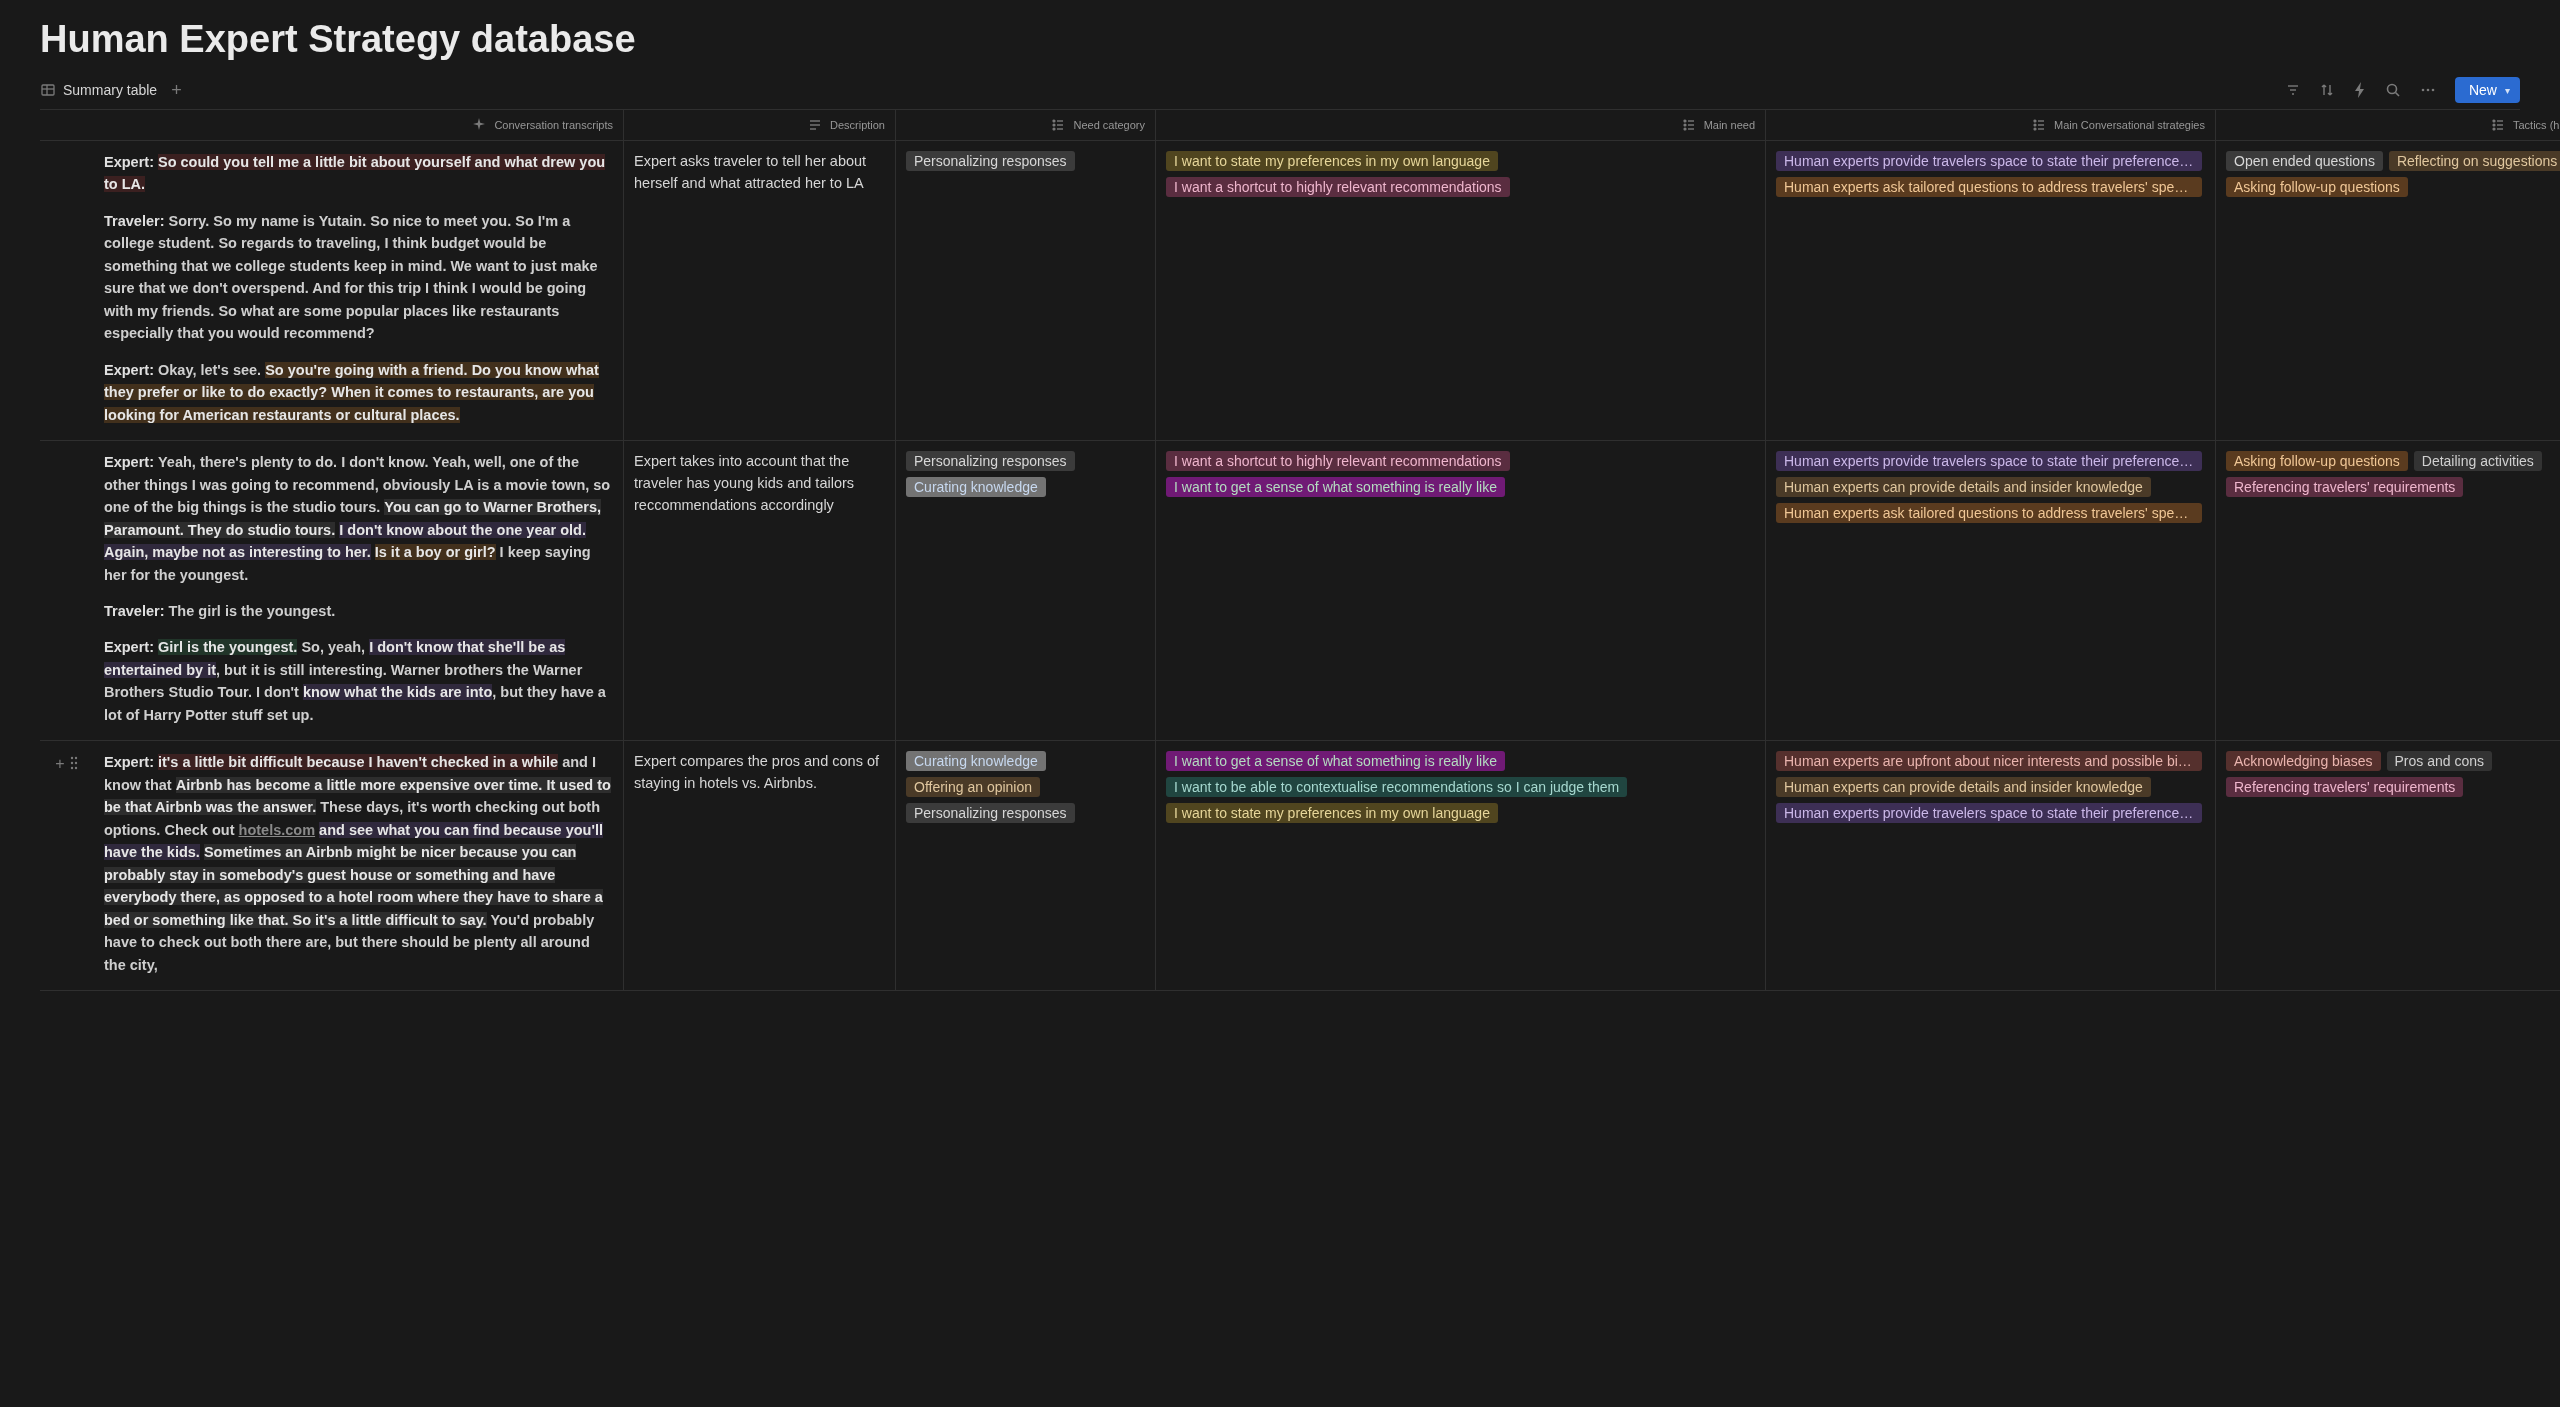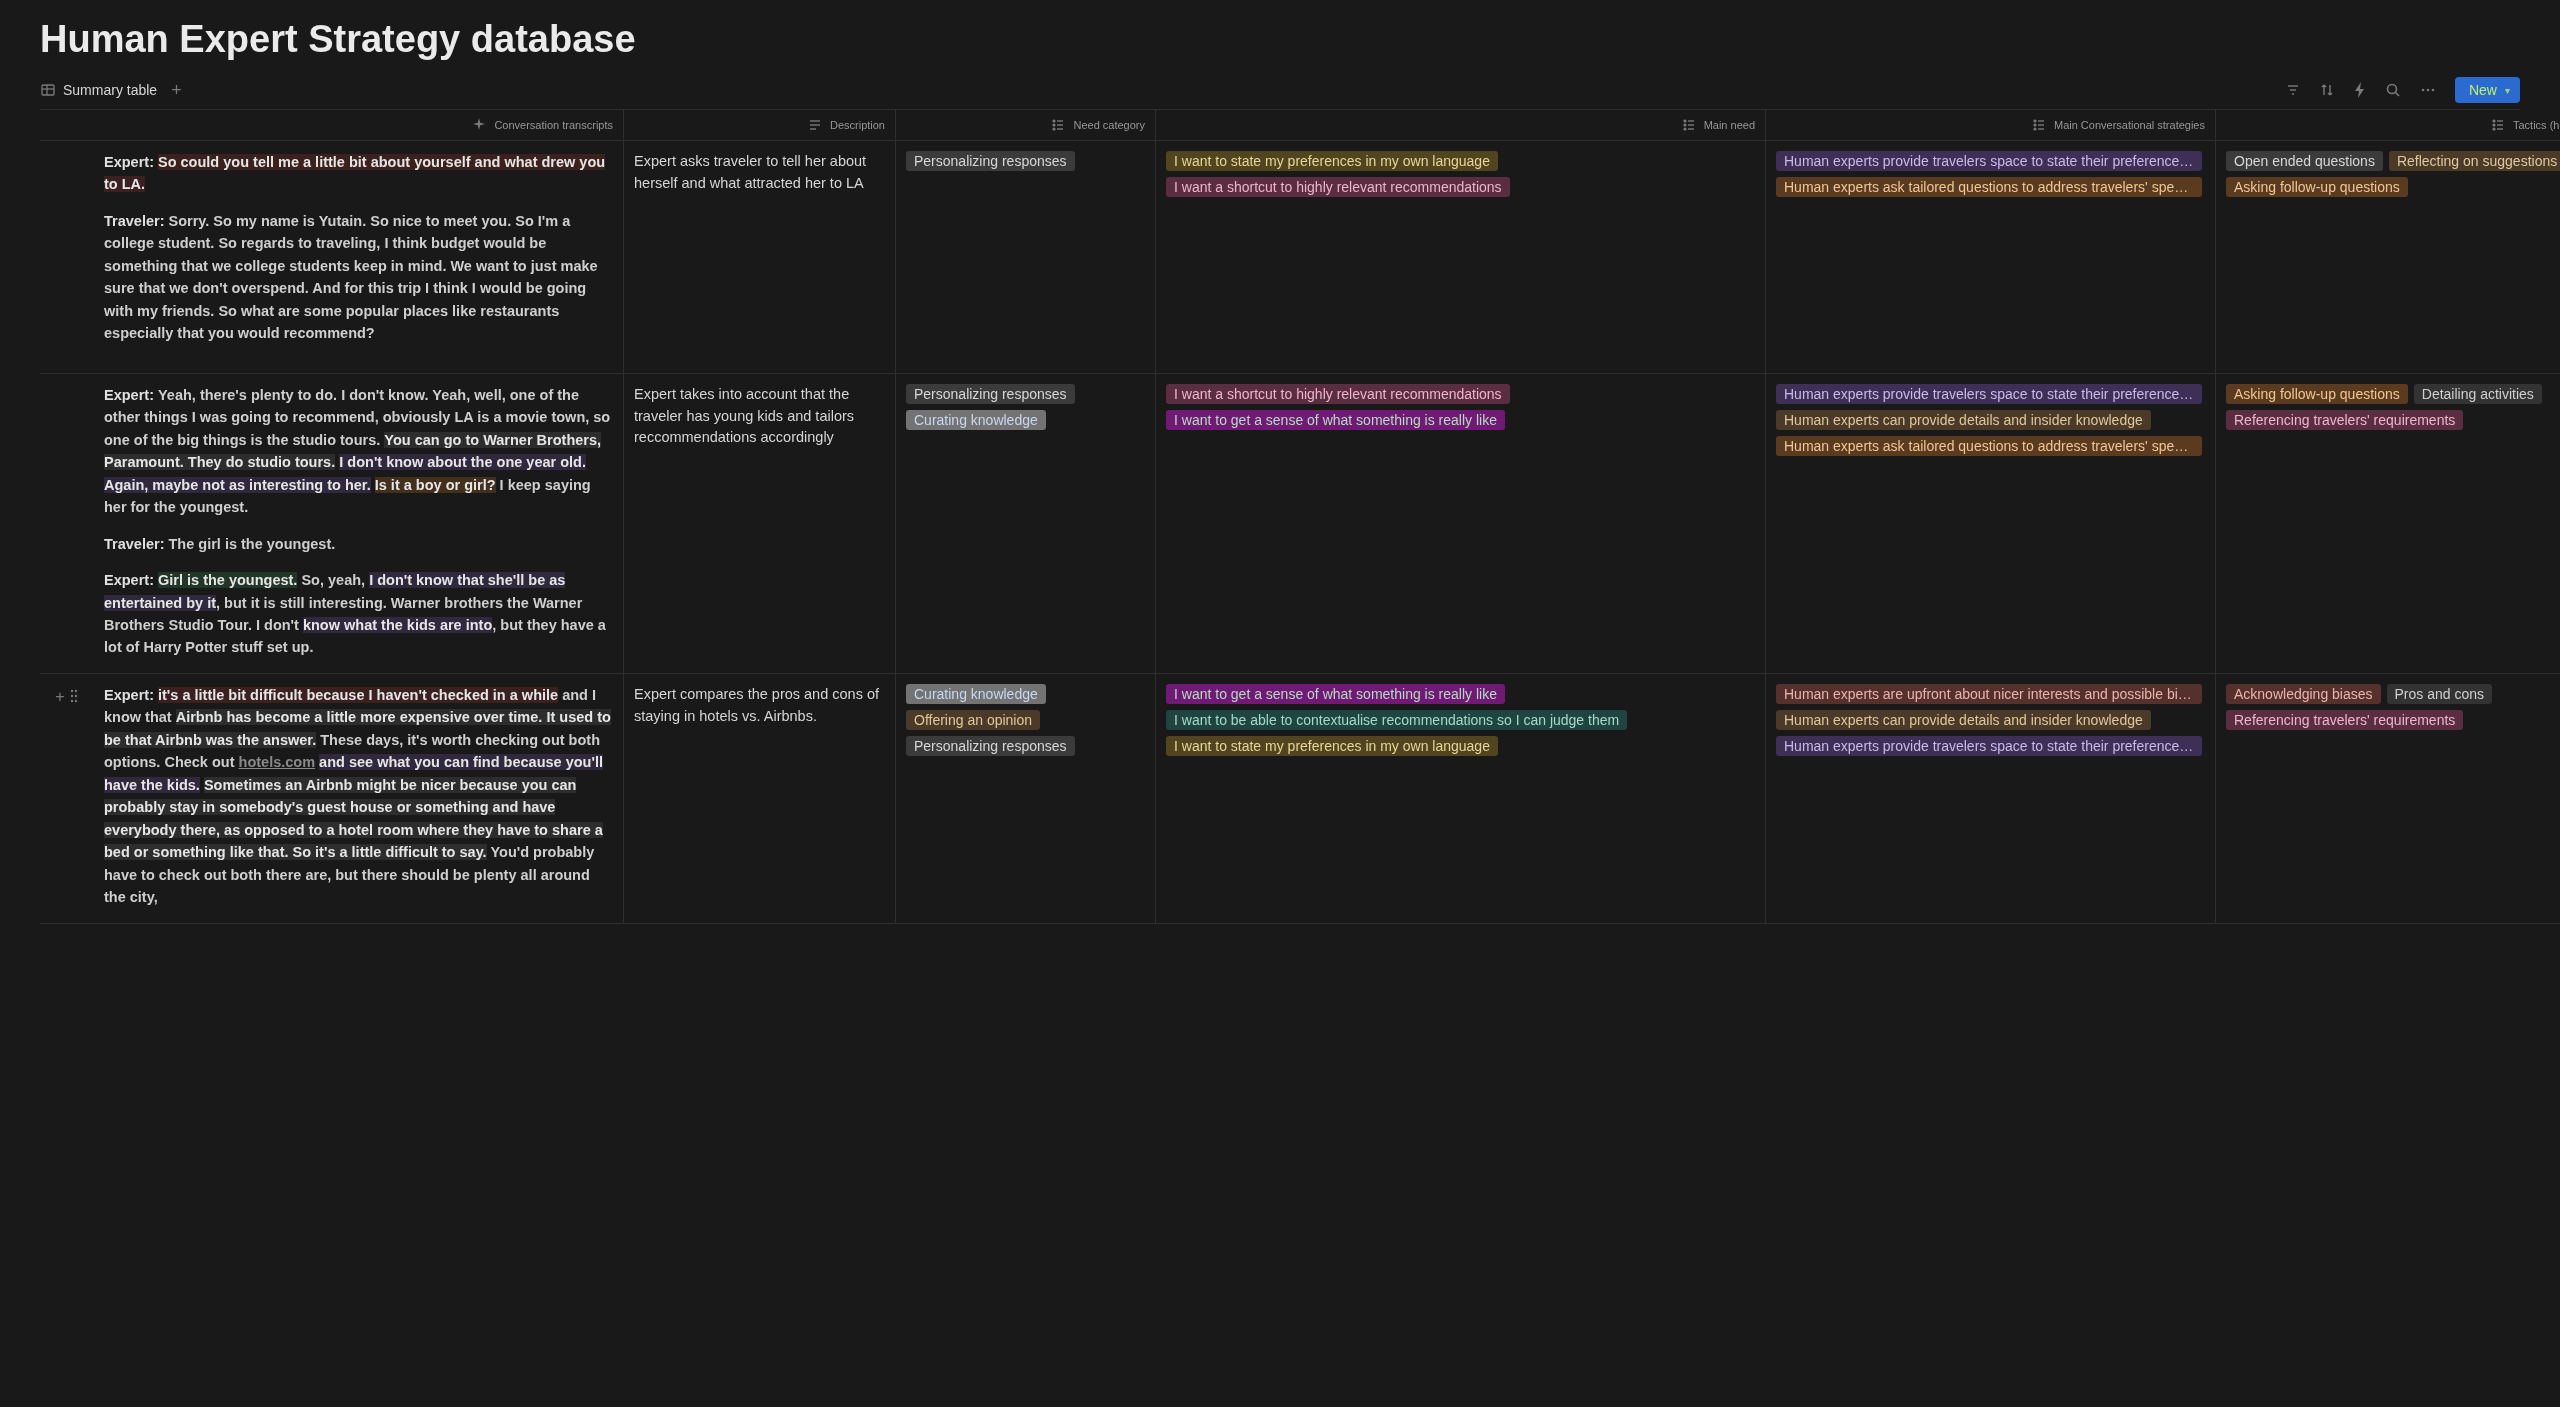--- a/index.html
+++ b/index.html
@@ -66,21 +66,21 @@
     gap: 18px;
   }
   .tool-icon {
     color: var(--header-icon);
     display: inline-flex;
     align-items: center;
     cursor: pointer;
   }
   .new-btn {
     background: var(--blue-btn);
-    color: #bef264;
+    color: #ffffff;
     font-weight: 500;
     font-size: 14px;
     border-radius: 4px;
     padding: 5px 10px 5px 14px;
     display: flex;
     align-items: center;
     gap: 8px;
     cursor: pointer;
   }
   .new-btn .chev { font-size: 10px; opacity: .8; }
@@ -311,20 +311,21 @@
       </div>
     </div>
 
     <div class="db-body" id="db-body">
         <div class="db-row">
           <div class="cell c0"></div>
           <div class="cell c1">
             <div class="transcript">
               <p><span class="sp">Expert: </span><span class="hl red">So could you tell me a little bit about yourself and what drew you to LA.</span></p>
               <p><span class="sp">Traveler: </span><span> Sorry. So my name is Yutain. So nice to meet you. So I'm a college student. So regards to traveling, I think budget would be something that we college students keep in mind. We want to just make sure that we don't overspend. And for this trip I think I would be going with my friends. So what are some popular places like restaurants especially that you would recommend?</span></p>
+              <p class="last"><span class="sp">Expert: </span><span> Okay, let's see. </span><span class="hl orng">So you're going with a friend. Do you know what they prefer or like to do exactly? When it comes to restaurants, are you looking for American restaurants or cultural places.</span></p>
             </div>
           </div>
           <div class="cell c2 desc">Expert asks traveler to tell her about herself and what attracted her to LA</div>
           <div class="cell c3">
             <div class="tags">
               <span class="tag gray">Personalizing responses</span>
             </div>
           </div>
           <div class="cell c4">
             <div class="tags">

